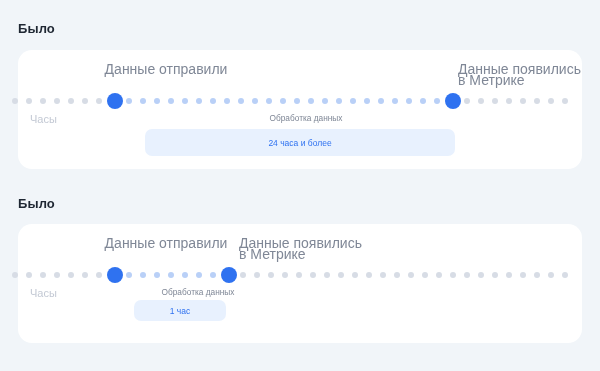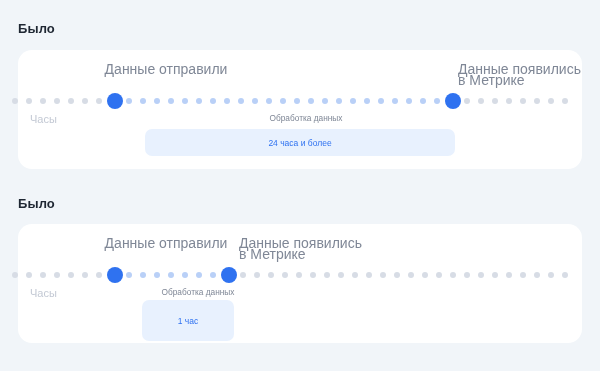--- a/index.html
+++ b/index.html
@@ -224,17 +224,17 @@
       <span class="dot grey"></span>
       <span class="dot grey"></span>
       <span class="dot grey"></span>
       <span class="dot grey"></span>
     </div>
 
   <div class="axis-label" style="left:30px; top:287px;">Часы</div>
 
   <div class="phase-label" style="left:192px; top:287px;">Обработка данных</div>
 
-  <div class="duration-box" style="left:142px; top:300px; width:92px; height:41px;">
+  <div class="duration-box" style="left:134px; top:300px; width:92px; height:21px;">
     <span class="duration-text">1 час</span>
   </div>
 
 </div>
 
 </body></html>

